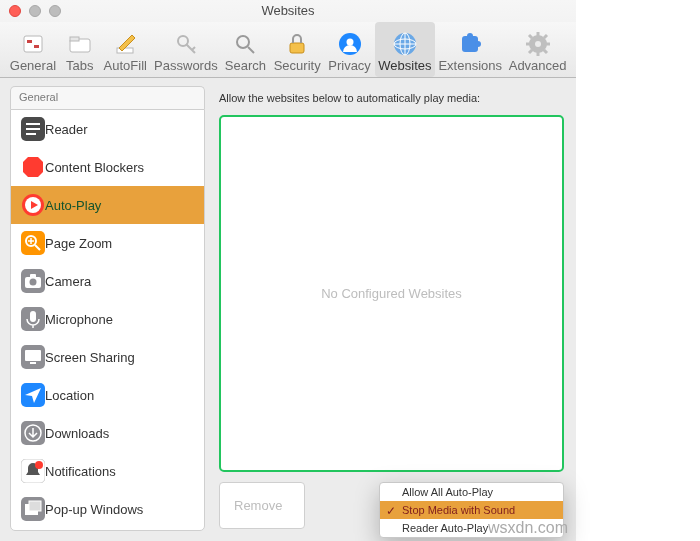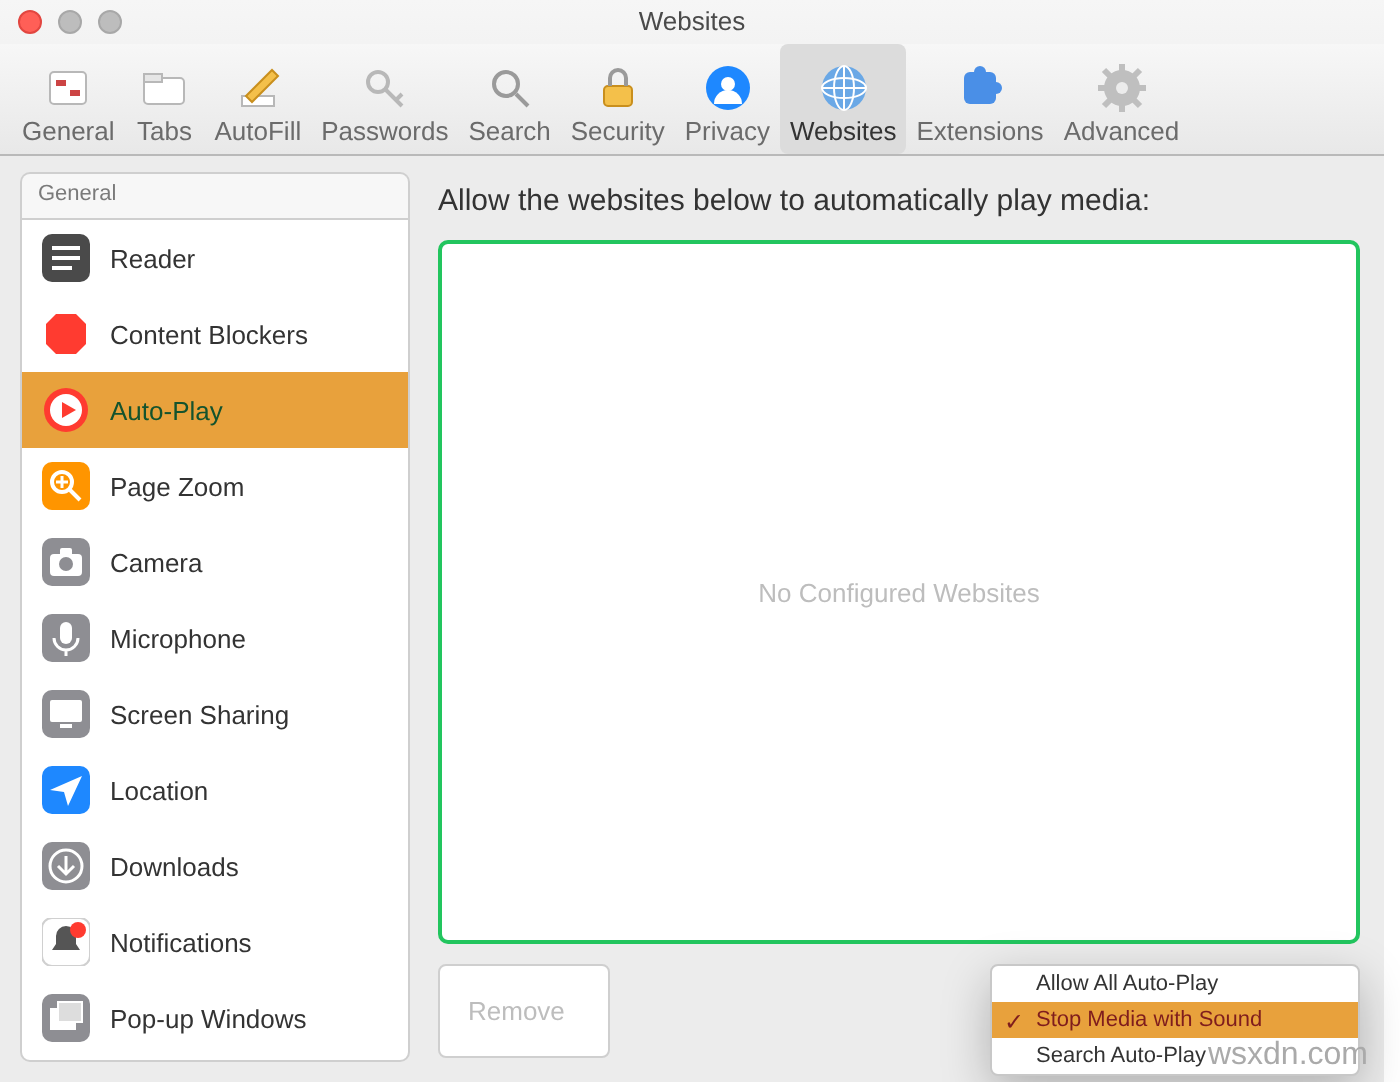--- a/index.html
+++ b/index.html
@@ -1,44 +1,44 @@
 <!DOCTYPE html>
 <html><head>
 <meta charset="utf-8">
 <style>
 *{box-sizing:border-box;margin:0;padding:0;font-family:-apple-system,BlinkMacSystemFont,"Helvetica Neue",Arial,sans-serif;font-size:13px;-webkit-font-smoothing:antialiased}
 body{width:700px;height:541px;background:#fff;overflow:hidden;position:relative}
-.window{width:692px;height:541px;background:linear-gradient(#f6f6f6,#ececec 70px,#ececec);position:relative}
+.window{width:576px;height:541px;background:linear-gradient(#f6f6f6,#ececec 70px,#ececec);position:relative}
 
 .titlebar{height:22px;position:relative;text-align:center;line-height:22px;color:#4a4a4a;font-size:13px}
 .traffic{position:absolute;left:9px;top:5px;display:flex;gap:8px}
 .traffic span{width:12px;height:12px;border-radius:50%}
 .tl-close{background:#ff5f57;border:1px solid #e24640}
 .tl-min{background:#bdbdbd;border:1px solid #a8a8a8}
 .tl-max{background:#bdbdbd;border:1px solid #a8a8a8}
 
 .toolbar{height:56px;display:flex;gap:0;padding:0 6px;border-bottom:1px solid #b9b9b9;background:linear-gradient(#f7f7f7,#e8e8e8)}
 .tb-item{display:flex;flex-direction:column;align-items:center;justify-content:flex-end;padding:0 5px 4px;min-width:40px;color:#6b6b6b;font-size:11px;cursor:default;border-radius:4px}
 .tb-item .ic{width:28px;height:28px;display:flex;align-items:center;justify-content:center}
 .tb-item.selected{background:#dcdcdc}
 .tb-item.selected .lbl{color:#333}
 
 .content{display:flex;height:calc(541px - 78px);background:#ececec}
 
 .sidebar{width:195px;margin:8px 0 10px 10px;display:flex;flex-direction:column}
 .sidebar-head{font-size:11px;color:#7a7a7a;padding:4px 8px 6px;border:1px solid #cfcfcf;border-bottom:none;background:#f7f7f7;border-radius:5px 5px 0 0}
 .sidebar-list{flex:1;background:#fff;border:1px solid #cfcfcf;border-radius:0 0 5px 5px;overflow:auto}
-.sb-item{display:flex;align-items:center;gap:10px;padding:7px 10px;cursor:default;border-bottom:0}
+.sb-item{display:flex;align-items:center;padding:7px 10px;cursor:default;border-bottom:0}
 .sb-item .sic{width:24px;height:24px;border-radius:5px;display:flex;align-items:center;justify-content:center;flex:none;position:relative}
 .sb-item .txt{color:#333;font-size:13px}
 .sb-item.sel{background:#e8a13c}
 .sb-item.sel .txt{color:#14532d}
 
 .main{flex:1;padding:14px 12px 12px 14px;display:flex;flex-direction:column;position:relative}
-.main-head{font-size:15px;color:#333;margin-bottom:11px}
+.main-head{font-size:11px;color:#333;margin-bottom:11px}
 .main-box{flex:1;background:#fff;border:2px solid #22c55e;border-radius:5px;display:flex;align-items:center;justify-content:center;color:#bdbdbd;font-size:15px}
 .main-foot{display:flex;align-items:center;gap:12px;padding-top:10px}
 .btn{background:#fff;border:1px solid #cfcfcf;border-radius:4px;padding:15px 14px;color:#bdbdbd;min-width:86px;text-align:left}
 .foot-label{color:#333;margin-left:auto}
 
 .dropdown{position:absolute;right:12px;bottom:3px;width:185px;background:#fff;border:1px solid #c8c8c8;border-radius:4px;box-shadow:0 8px 24px rgba(0,0,0,.25);overflow:hidden;z-index:50}
 .dd-item{padding:3px 10px 3px 22px;position:relative;cursor:default;font-size:11px;color:#333}
 .dd-item.sel{background:#e8a13c;color:#7f1d1d}
 .dd-item.sel::before{content:"✓";position:absolute;left:6px;top:3px;font-size:12px}
 
@@ -285,20 +285,20 @@
         <span>No Configured Websites</span>
       </div>
       <div class="main-foot">
         <div class="btn">Remove</div>
         <span class="foot-label">When visiting other websites</span>
       </div>
 
       <div class="dropdown" id="dropdown">
           <div class="dd-item">Allow All Auto-Play</div>
           <div class="dd-item sel">Stop Media with Sound</div>
-          <div class="dd-item">Search Auto-Play</div>
+          <div class="dd-item">Reader Auto-Play</div>
         </div>
     </div>
 
   </div>
 
   <div class="watermark">wsxdn.com</div>
 </div>
 
 </body></html>

